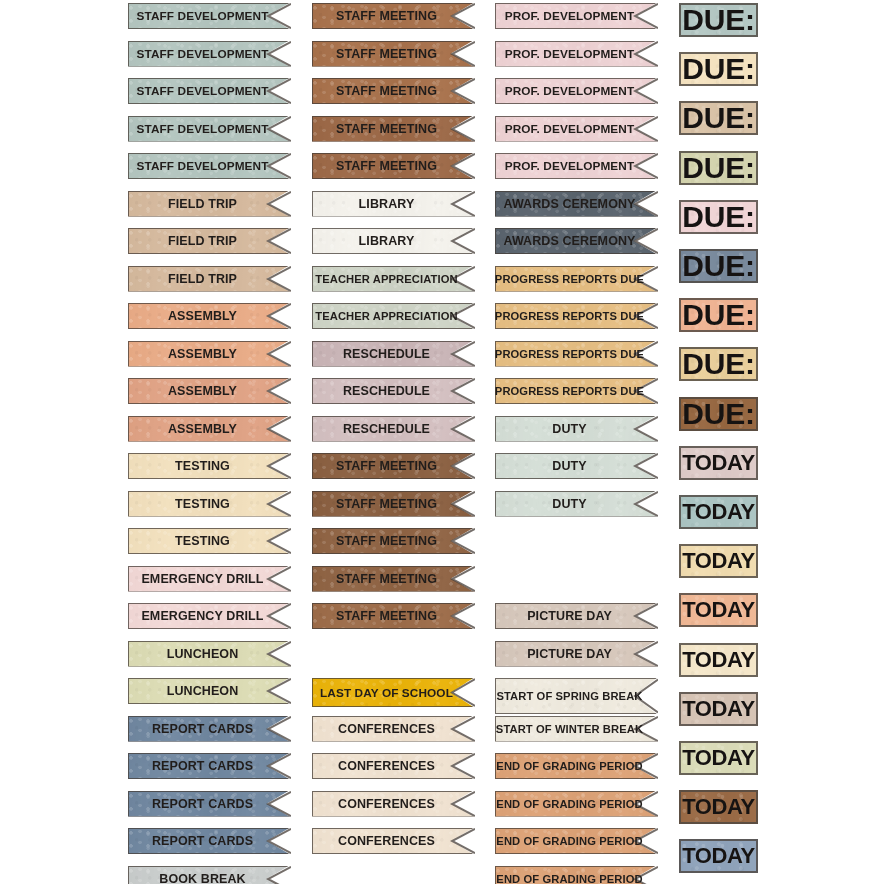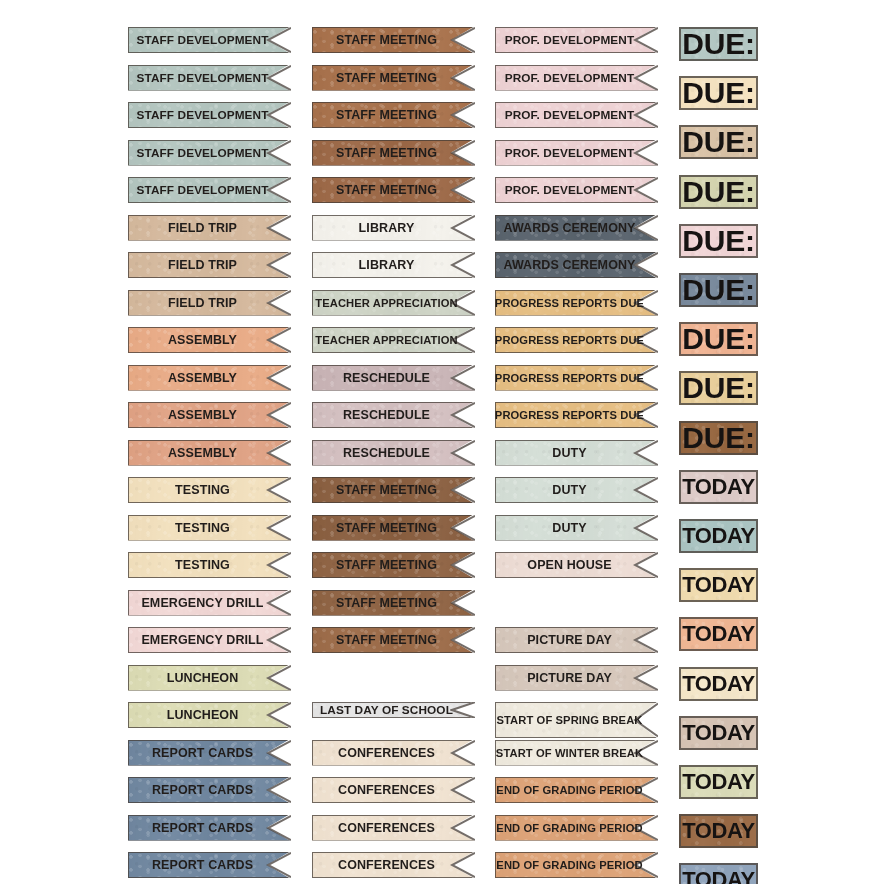--- a/index.html
+++ b/index.html
@@ -3,21 +3,21 @@
 <meta charset="utf-8">
 <style>
   html,body{margin:0;padding:0;}
   body{
     width:884px;height:884px;
     background:#ffffff;
     font-family:"Liberation Sans", sans-serif;
     overflow:hidden;
     position:relative;
   }
-  #sheet{position:absolute;inset:0;margin-top:24px;}
+  #sheet{position:absolute;inset:0;}
 
   
   .ribbon{
     position:absolute;
     height:26px;
     display:flex;
     align-items:center;
     justify-content:center;
     box-sizing:border-box;
     border:1.5px solid rgba(70,62,56,.75);
@@ -498,21 +498,21 @@
     <div class="ribbon" style="left: 312px; top: 603px; width: 163px; height: 26px; background: rgb(156, 107, 72);">
       <span class="tex"></span>
       <span class="notch"></span>
       <span class="notchline">
         <svg viewBox="0 0 25 30" preserveAspectRatio="none">
           <polyline points="25,2 2,15 25,28" fill="none" stroke="rgba(70,62,56,.75)" stroke-width="2" vector-effect="non-scaling-stroke"></polyline>
         </svg>
       </span>
       <span class="lbl">STAFF MEETING</span>
     </div>
-    <div class="ribbon" style="left: 312px; top: 678px; width: 163px; height: 16px; background: #e5e5e5;">
+    <div class="ribbon" style="left: 312px; top: 678px; width: 163px; height: 29px; background: #eab308;">
       <span class="tex"></span>
       <span class="notch"></span>
       <span class="notchline">
         <svg viewBox="0 0 25 30" preserveAspectRatio="none">
           <polyline points="25,2 2,15 25,28" fill="none" stroke="rgba(70,62,56,.75)" stroke-width="2" vector-effect="non-scaling-stroke"></polyline>
         </svg>
       </span>
       <span class="lbl" style="font-size: 11.8px;">LAST DAY OF SCHOOL</span>
     </div>
     <div class="ribbon" style="left: 312px; top: 715.5px; width: 163px; height: 26px; background: rgb(240, 226, 208);">
@@ -687,30 +687,20 @@
     </div>
     <div class="ribbon" style="left: 495px; top: 490.5px; width: 163px; height: 26px; background: rgb(212, 222, 214);">
       <span class="tex"></span>
       <span class="notch"></span>
       <span class="notchline">
         <svg viewBox="0 0 25 30" preserveAspectRatio="none">
           <polyline points="25,2 2,15 25,28" fill="none" stroke="rgba(70,62,56,.75)" stroke-width="2" vector-effect="non-scaling-stroke"></polyline>
         </svg>
       </span>
       <span class="lbl">DUTY</span>
-    </div>
-    <div class="ribbon" style="left: 495px; top: 528px; width: 163px; height: 26px; background: rgb(237, 220, 212);">
-      <span class="tex"></span>
-      <span class="notch"></span>
-      <span class="notchline">
-        <svg viewBox="0 0 25 30" preserveAspectRatio="none">
-          <polyline points="25,2 2,15 25,28" fill="none" stroke="rgba(70,62,56,.75)" stroke-width="2" vector-effect="non-scaling-stroke"></polyline>
-        </svg>
-      </span>
-      <span class="lbl">OPEN HOUSE</span>
     </div>
     <div class="ribbon" style="left: 495px; top: 603px; width: 163px; height: 26px; background: rgb(214, 199, 187);">
       <span class="tex"></span>
       <span class="notch"></span>
       <span class="notchline">
         <svg viewBox="0 0 25 30" preserveAspectRatio="none">
           <polyline points="25,2 2,15 25,28" fill="none" stroke="rgba(70,62,56,.75)" stroke-width="2" vector-effect="non-scaling-stroke"></polyline>
         </svg>
       </span>
       <span class="lbl">PICTURE DAY</span>

